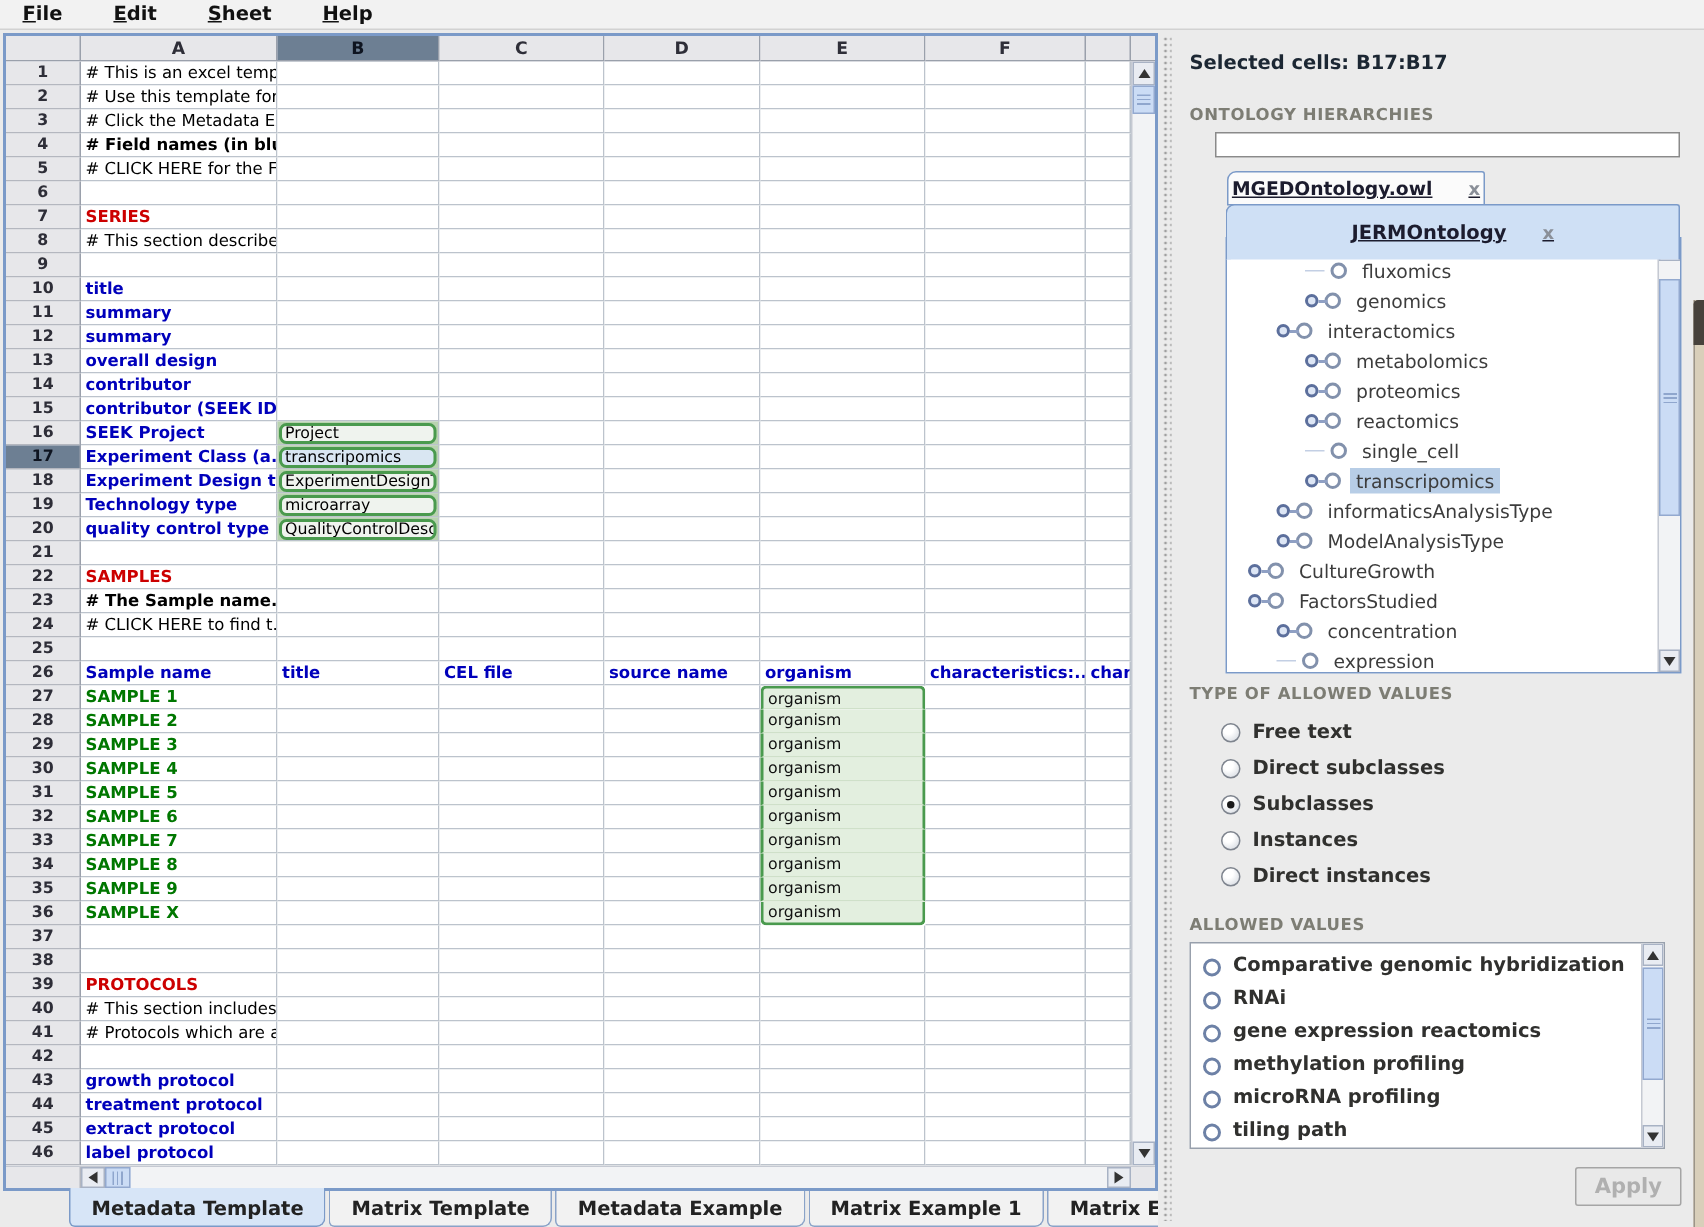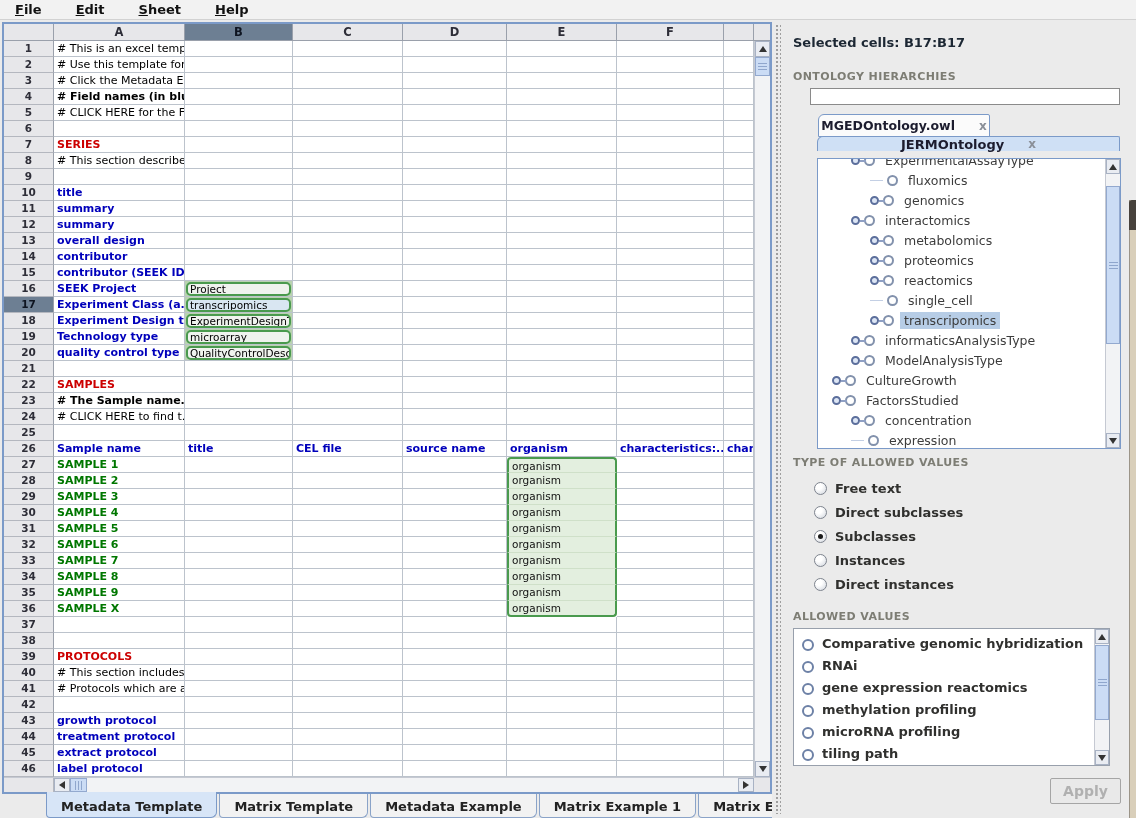--- a/index.html
+++ b/index.html
@@ -82,23 +82,23 @@
     background-image:radial-gradient(#9f9f9f 0.9px, transparent 1.1px);background-size:4px 4px;}
   
   #right-panel{position:absolute;left:784px;top:20px;width:344px;height:798px;background:#ebebeb;}
   #selected-cells{position:absolute;left:9px;top:15px;font-size:13px;font-weight:700;color:#1c2733;}
   .sec-label{position:absolute;left:9px;font-size:11px;font-weight:700;color:#7d7d74;letter-spacing:0.4px;}
   #ont-label{top:50px;} #type-label{top:436px;} #allowed-label{top:590px;}
   #ont-search{position:absolute;left:26px;top:68px;width:310px;height:17px;border:1px solid #8a8a8a;
     background:#fff;font-size:11px;padding:0 3px;font-family:inherit;}
   .otab{position:absolute;display:flex;align-items:center;justify-content:center;gap:24px;
     border:1px solid #7b9ac8;border-top-left-radius:6px;border-top-right-radius:2px;
-    font-weight:700;color:#1c1c2e;background:#fbfbfb;}
+    font-weight:700;color:#1c1c2e;background:#fbfbfb;text-decoration:underline;}
   #otab-0{left:34px;top:94px;width:172px;height:23px;font-size:12.5px;}
-  #otab-1{left:33px;top:116px;width:303px;height:15px;font-size:13px;background:#cfe0f5;border-bottom:none;z-index:2;}
+  #otab-1{left:33px;top:116px;width:303px;height:37px;font-size:13px;background:#cfe0f5;border-bottom:none;z-index:2;}
   .close-x{color:#8a8f98;font-weight:700;font-size:12px;}
   #tree-box{position:absolute;left:33px;top:138px;width:304px;height:291px;background:#fff;
     border:1px solid #7b9ac8;overflow:hidden;}
   #tree-items{position:absolute;left:0;top:0;right:15px;bottom:0;overflow:hidden;}
   .titem{height:20px;display:flex;align-items:center;}
   .titem.clipped{margin-top:-9px;}
   .knob{width:9px;height:9px;border:2px solid #5c6f9c;border-radius:50%;background:#dde6f5;
     margin-right:4px;flex:0 0 9px;position:relative;}
   .knob::after{content:'';position:absolute;left:7px;top:2px;width:6px;height:2px;background:#8fa0c4;}
   .knob-spacer{width:13px;flex:0 0 13px;margin-right:4px;border-top:1px solid #c3cfe4;height:1px;}

